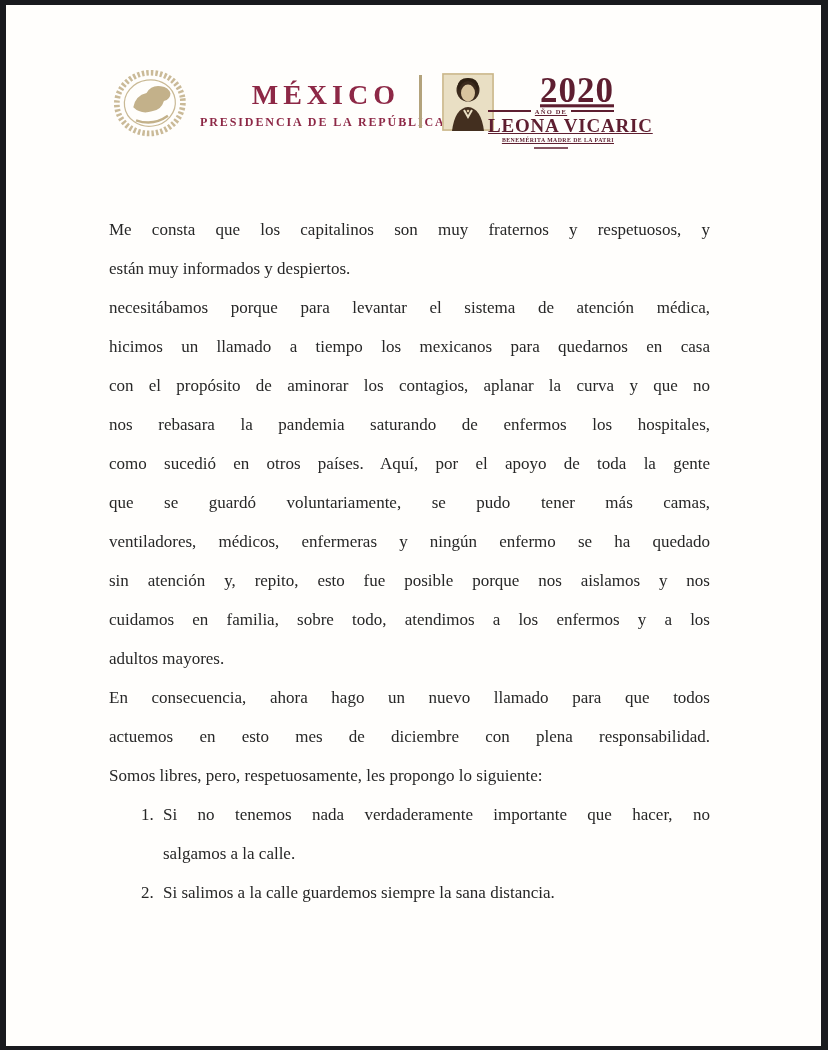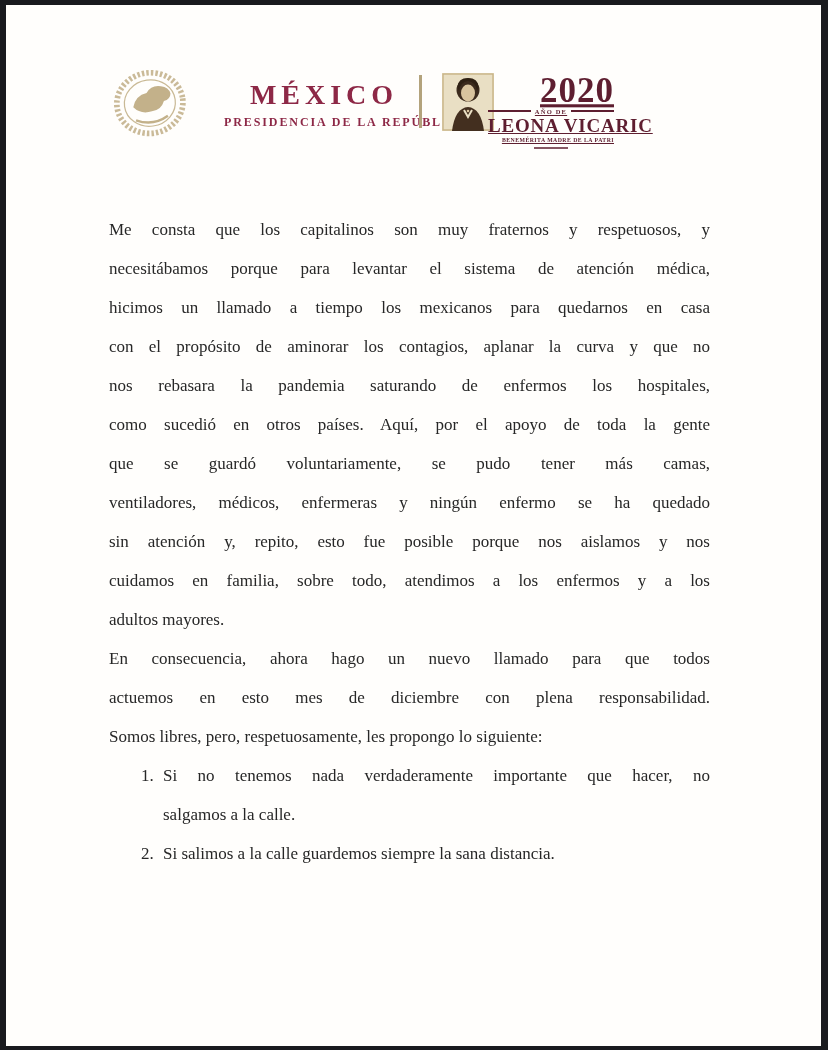--- a/index.html
+++ b/index.html
@@ -20,21 +20,21 @@
     font-family:"Liberation Sans","DejaVu Sans",sans-serif;
     overflow:hidden;
   }
   .page{
     position:absolute;
     left:6px;top:5px;right:7px;bottom:4px;
     background:var(--page);
   }
   
   .hdr-seal{position:absolute;left:106px;top:64px;width:76px;height:70px;}
-  .brand-text{position:absolute;left:194px;top:76px;width:200px;text-align:center;color:var(--maroon);margin-left:24px;}
+  .brand-text{position:absolute;left:194px;top:76px;width:200px;text-align:right;color:var(--maroon);}
   .brand-title{
     font-family:"Liberation Serif","DejaVu Serif",serif;
     font-weight:bold;font-size:28px;letter-spacing:5px;line-height:1;
     white-space:nowrap;
   }
   .brand-subtitle{
     font-family:"Liberation Serif","DejaVu Serif",serif;
     font-weight:bold;font-size:12px;letter-spacing:1.9px;margin-top:6px;
     white-space:nowrap;
   }
@@ -125,20 +125,21 @@
       </div>
       <div class="year-name">LEONA VICARIC</div>
       <div class="year-tagline">BENEMÉRITA MADRE DE LA PATRI</div>
       <div class="year-underline"></div>
     </div>
   </div>
 
   <div class="doc">
       <div>
         <div class="line just">Me consta que los capitalinos son muy fraternos y respetuosos, y</div>
+        <div class="line">están muy informados y despiertos.</div>
       </div>
       <div>
         <div class="line just">necesitábamos porque para levantar el sistema de atención médica,</div>
         <div class="line just">hicimos un llamado a tiempo los mexicanos para quedarnos en casa</div>
         <div class="line just">con el propósito de aminorar los contagios, aplanar la curva y que no</div>
         <div class="line just">nos rebasara la pandemia saturando de enfermos los hospitales,</div>
         <div class="line just">como sucedió en otros países. Aquí, por el apoyo de toda la gente</div>
         <div class="line just">que se guardó voluntariamente, se pudo tener más camas,</div>
         <div class="line just">ventiladores, médicos, enfermeras y ningún enfermo se ha quedado</div>
         <div class="line just">sin atención y, repito, esto fue posible porque nos aislamos y nos</div>

